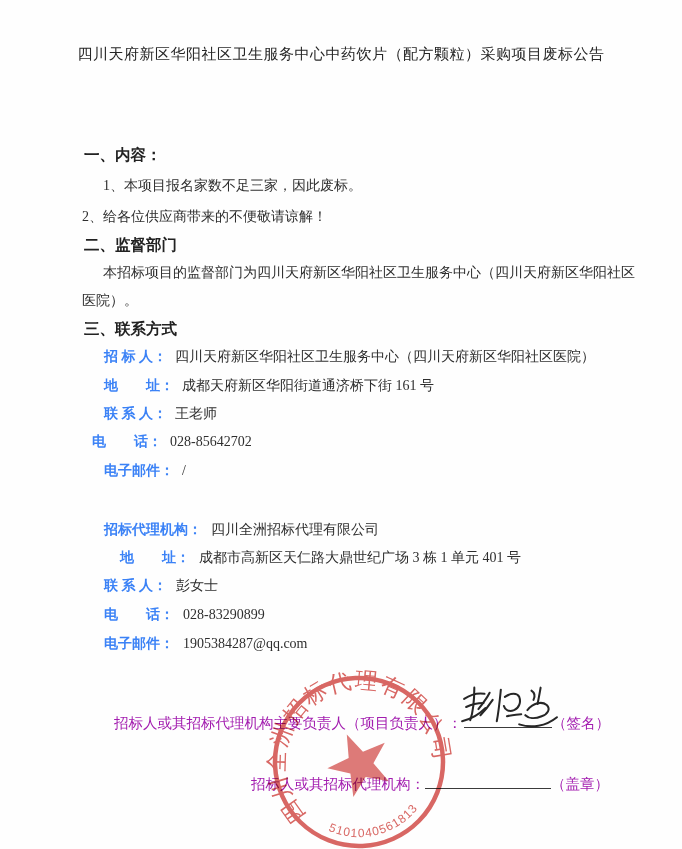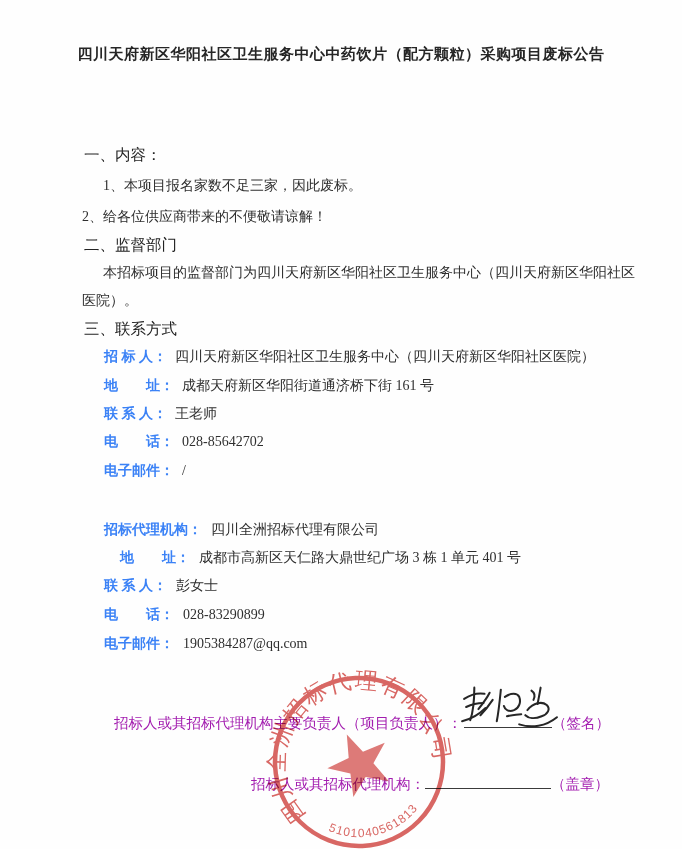--- a/index.html
+++ b/index.html
@@ -4,22 +4,22 @@
 <style>
   html,body{margin:0;padding:0;background:#ffffff;}
   .page{
     position:relative;width:682px;height:849px;margin:0 auto;
     background:#fefefe;overflow:hidden;color:#2e2e2e;
     font-family:"Liberation Serif","DejaVu Serif",serif;
     font-size:14px;
   }
   .line{position:absolute;white-space:nowrap;line-height:17px;}
   .center{left:0;width:100%;text-align:center;}
-  .title{font-weight:bold;font-size:15px;letter-spacing:.5px;color:#262626;}
-  .heading{font-weight:normal;font-size:15.5px;color:#222;}
+  .title{font-weight:normal;font-size:15px;letter-spacing:.5px;color:#262626;}
+  .heading{font-weight:bold;font-size:15.5px;color:#222;}
   .row .label{font-weight:bold;color:#3b82f6;}
   .row .value{margin-left:8px;}
   .row.agency .value{margin-left:9px;}
   .footer-line{font-size:14.5px;color:#a21caf;}
   .sig-slot{
     display:inline-block;position:relative;width:88px;height:15px;
     border-bottom:1.4px solid #3a3a3a;vertical-align:baseline;margin-left:2px;
   }
   .sig-slot svg{position:absolute;left:-6px;bottom:-3px;}
   .seal-underline{
@@ -51,21 +51,21 @@
 
   <div class="line row" style="left:104px;top:348px">
     <span class="label">招 标 人：</span><span class="value">四川天府新区华阳社区卫生服务中心（四川天府新区华阳社区医院）</span>
   </div>
   <div class="line row" style="left:104px;top:377px">
     <span class="label">地　　址：</span><span class="value">成都天府新区华阳街道通济桥下街 161 号</span>
   </div>
   <div class="line row" style="left:104px;top:405px">
     <span class="label">联 系 人：</span><span class="value">王老师</span>
   </div>
-  <div class="line row" style="left:104px;top:433px">
+  <div class="line row" style="left:92px;top:433px">
     <span class="label">电　　话：</span><span class="value">028-85642702</span>
   </div>
   <div class="line row" style="left:104px;top:462px">
     <span class="label">电子邮件：</span><span class="value">/</span>
   </div>
 
   <div class="line row agency" style="left:104px;top:521px">
     <span class="label">招标代理机构：</span><span class="value">四川全洲招标代理有限公司</span>
   </div>
   <div class="line row agency" style="left:120px;top:549px">

